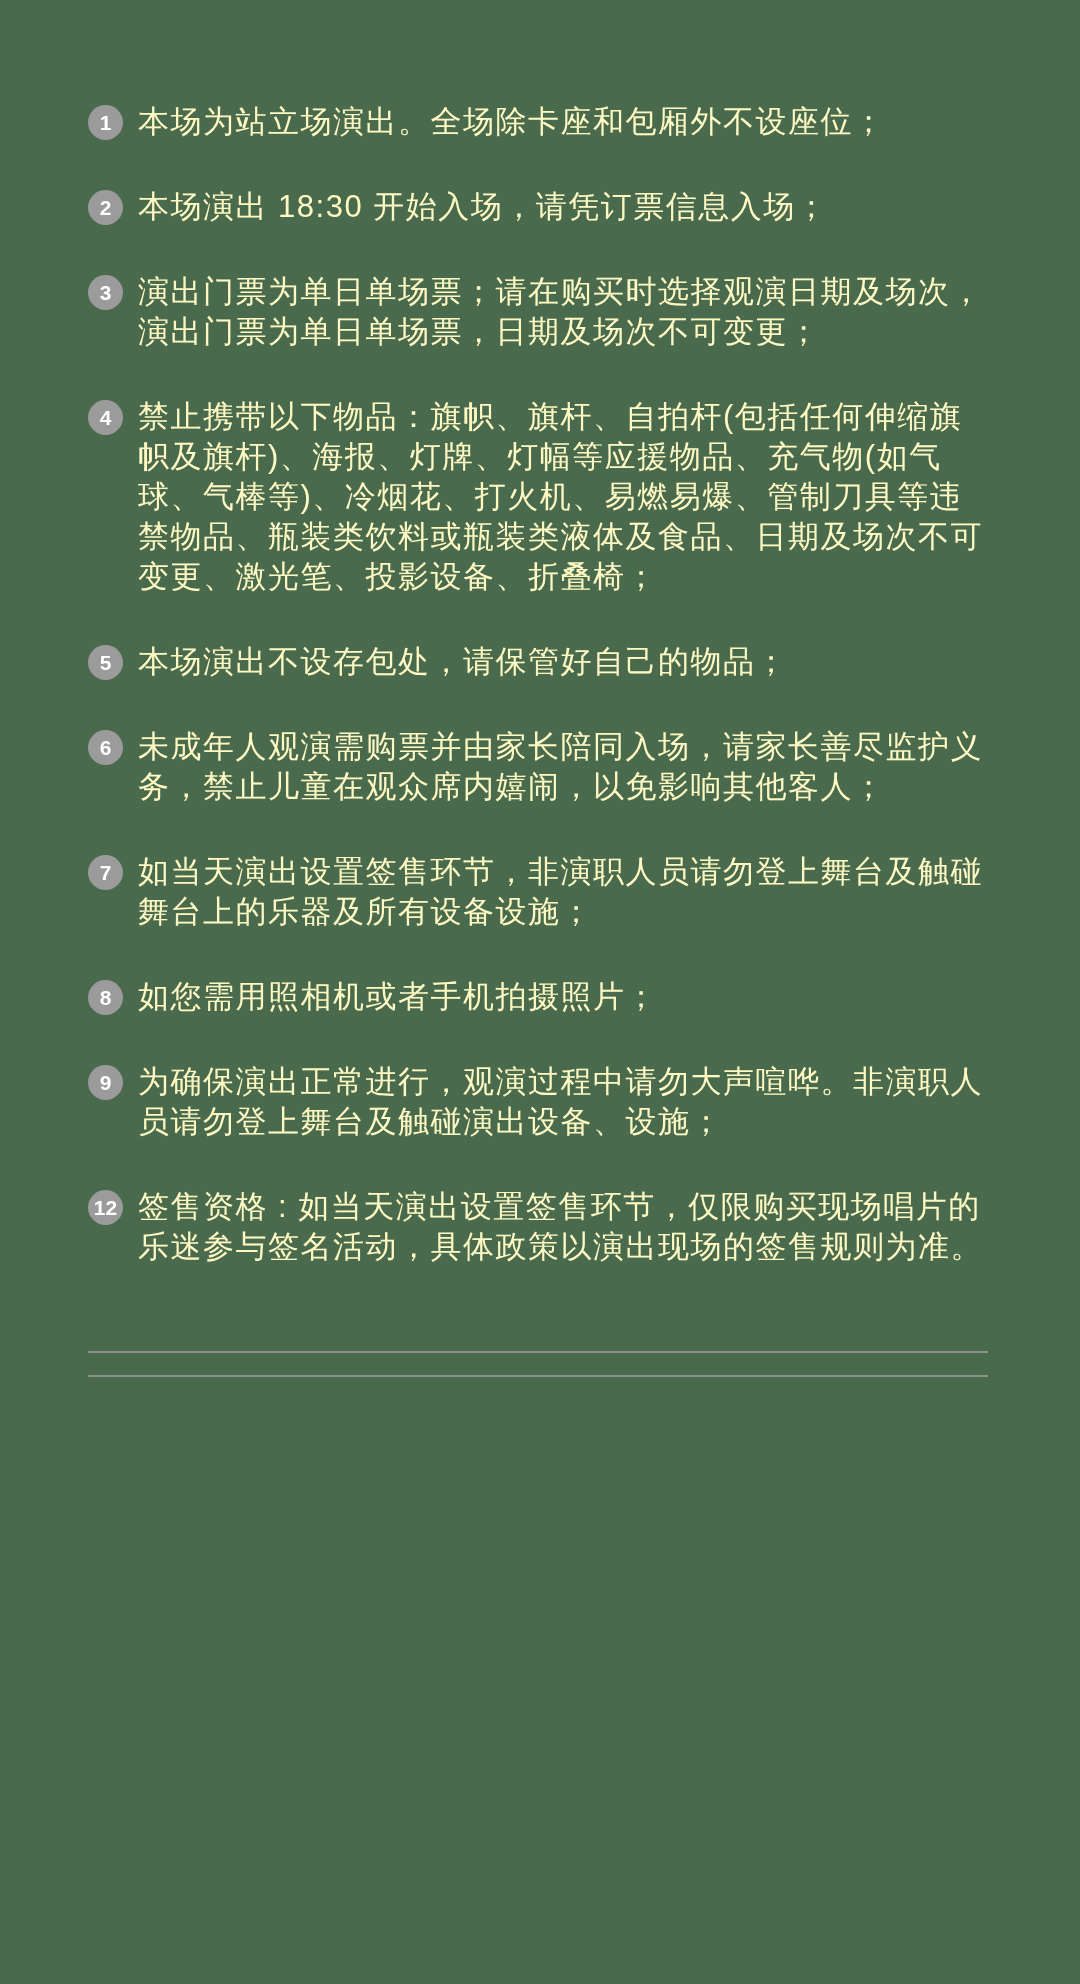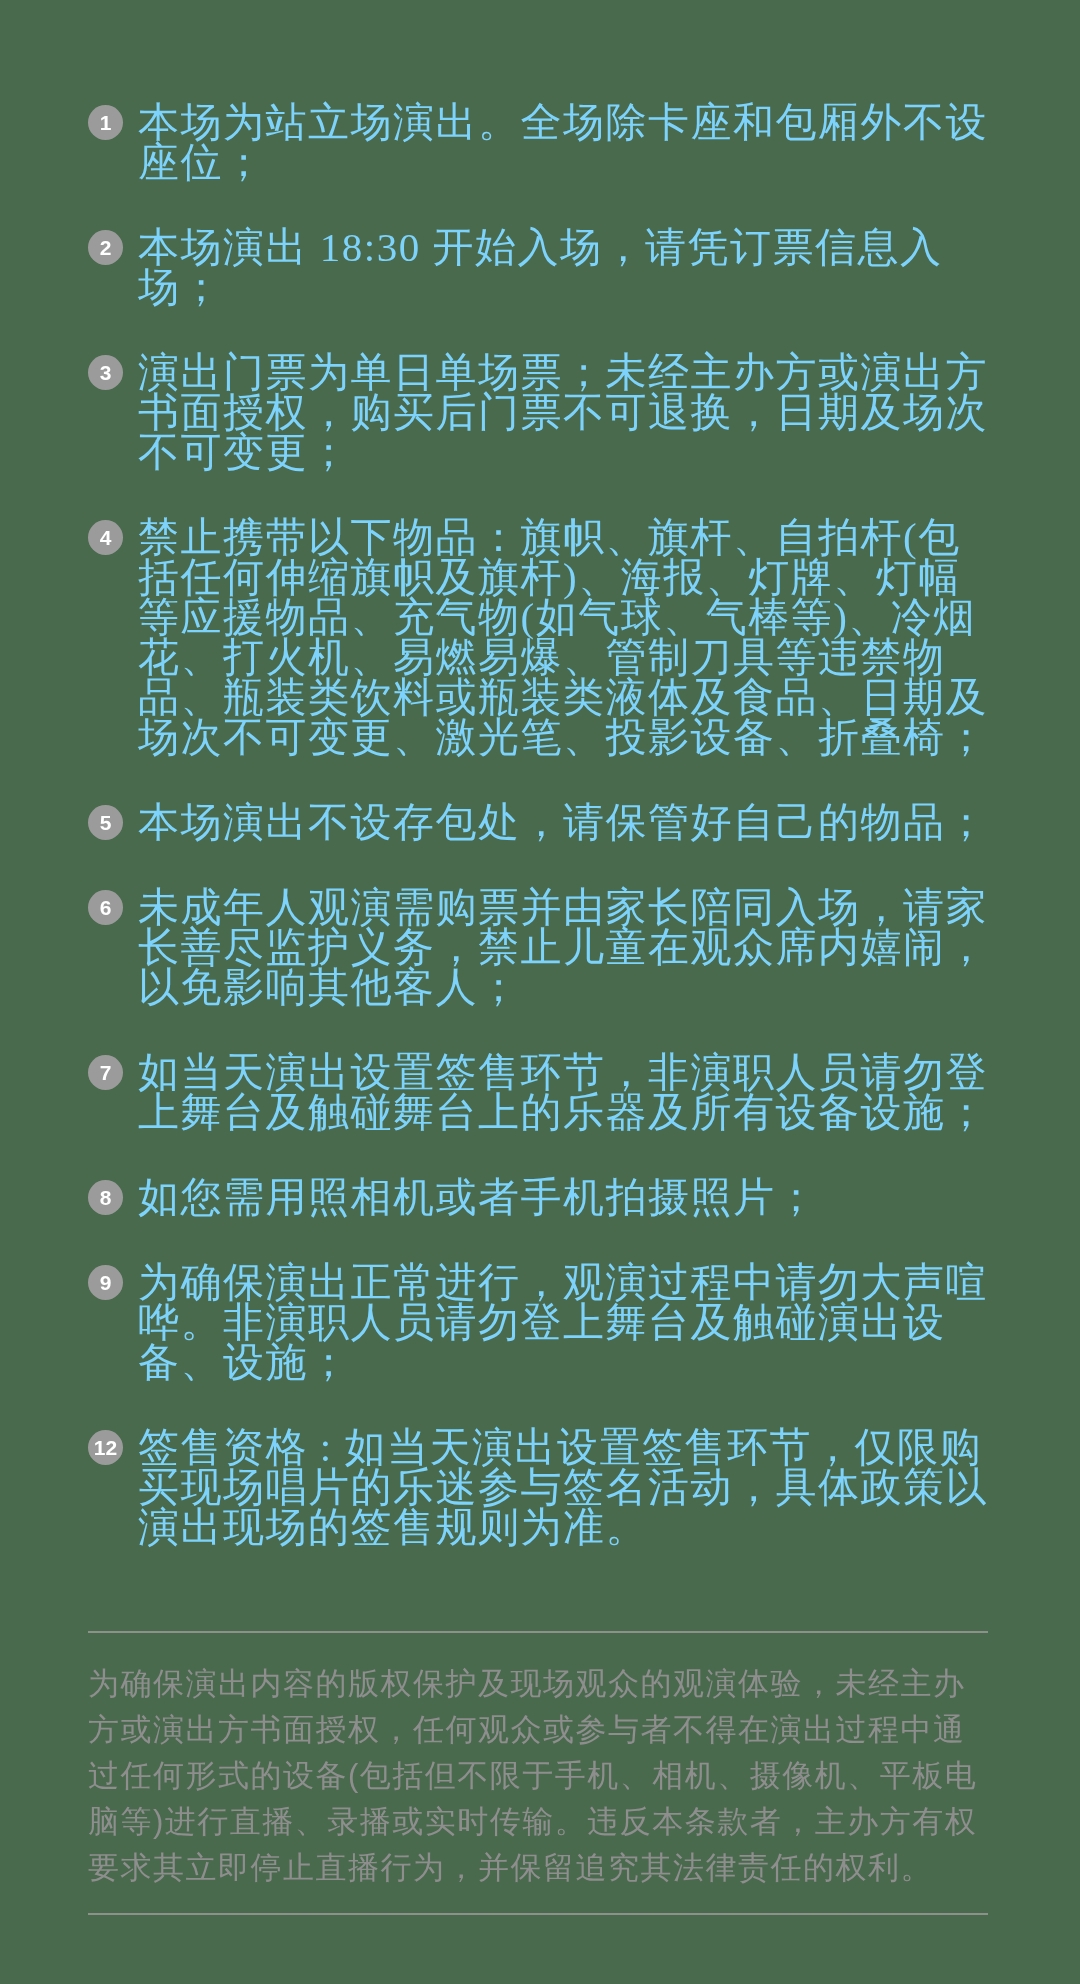--- a/index.html
+++ b/index.html
@@ -42,26 +42,25 @@
     font-size: 21px;
     font-weight: bold;
     line-height: 1;
     display: flex;
     align-items: center;
     justify-content: center;
     letter-spacing: 0;
   }
   .rule-text {
     flex: 1 1 auto;
-    font-size: 41px;
+    font-size: 31px;
     line-height: 40px;
     font-weight: 500;
     letter-spacing: 1.5px;
-    color: #7dd3fc;
-    font-family: Liberation Serif, serif;
+    color: #fef9c3;
   }
   .divider {
     border: none;
     height: 2px;
     background: #8d918c;
     margin: 0;
   }
   .divider.top {
     margin-top: 84px;
   }
@@ -87,21 +86,21 @@
     <span class="rule-text">本场为站立场演出。全场除卡座和包厢外不设座位；</span>
   </li>
 
   <li class="rule">
     <span class="badge">2</span>
     <span class="rule-text">本场演出 18:30 开始入场，请凭订票信息入场；</span>
   </li>
 
   <li class="rule">
     <span class="badge">3</span>
-    <span class="rule-text">演出门票为单日单场票；未经主办方或演出方书面授权，购买后门票不可退换，日期及场次不可变更；</span>
+    <span class="rule-text">演出门票为单日单场票；请在购买时选择观演日期及场次，演出门票为单日单场票，日期及场次不可变更；</span>
   </li>
 
   <li class="rule">
     <span class="badge">4</span>
     <span class="rule-text">禁止携带以下物品：旗帜、旗杆、自拍杆(包括任何伸缩旗帜及旗杆)、海报、灯牌、灯幅等应援物品、充气物(如气球、气棒等)、冷烟花、打火机、易燃易爆、管制刀具等违禁物品、瓶装类饮料或瓶装类液体及食品、日期及场次不可变更、激光笔、投影设备、折叠椅；</span>
   </li>
 
   <li class="rule">
     <span class="badge">5</span>
     <span class="rule-text">本场演出不设存包处，请保管好自己的物品；</span>
@@ -130,16 +129,15 @@
 
 
   <li class="rule">
     <span class="badge">12</span>
     <span class="rule-text">签售资格 : 如当天演出设置签售环节，仅限购买现场唱片的乐迷参与签名活动，具体政策以演出现场的签售规则为准。</span>
   </li>
 </ol>
 
   <hr class="divider top">
 
-  <p class="footer-clause">为确保演出内容的版权保护及现场观众的观演体验，未经主办方或演出方书面授权，任何观众或参与者不得在演出过程中通过任何形式的设备(包括但不限于手机、相机、摄像机、平板电脑等)进行直播、录播或实时传输。违反本条款者，主办方有权要求其立即停止直播行为，并保留追究其法律责任的权利。</p>
 
   <hr class="divider bottom">
 </main>
 
 </body></html>

